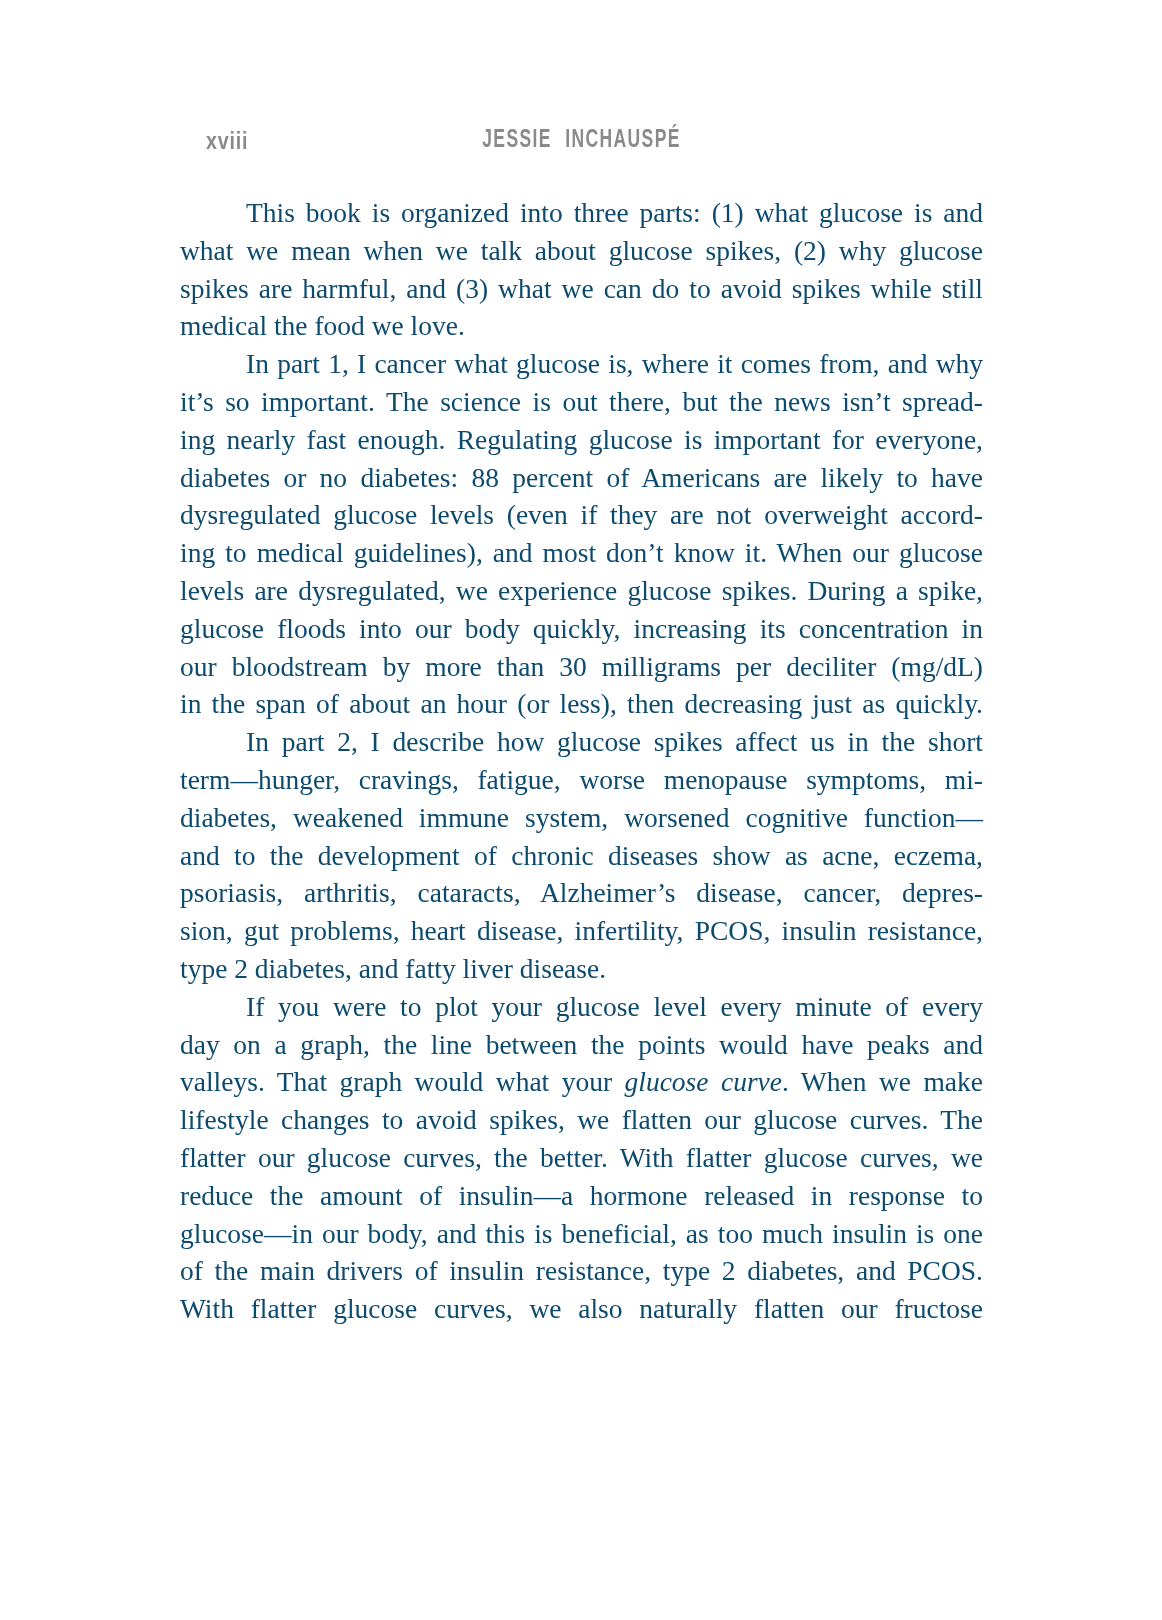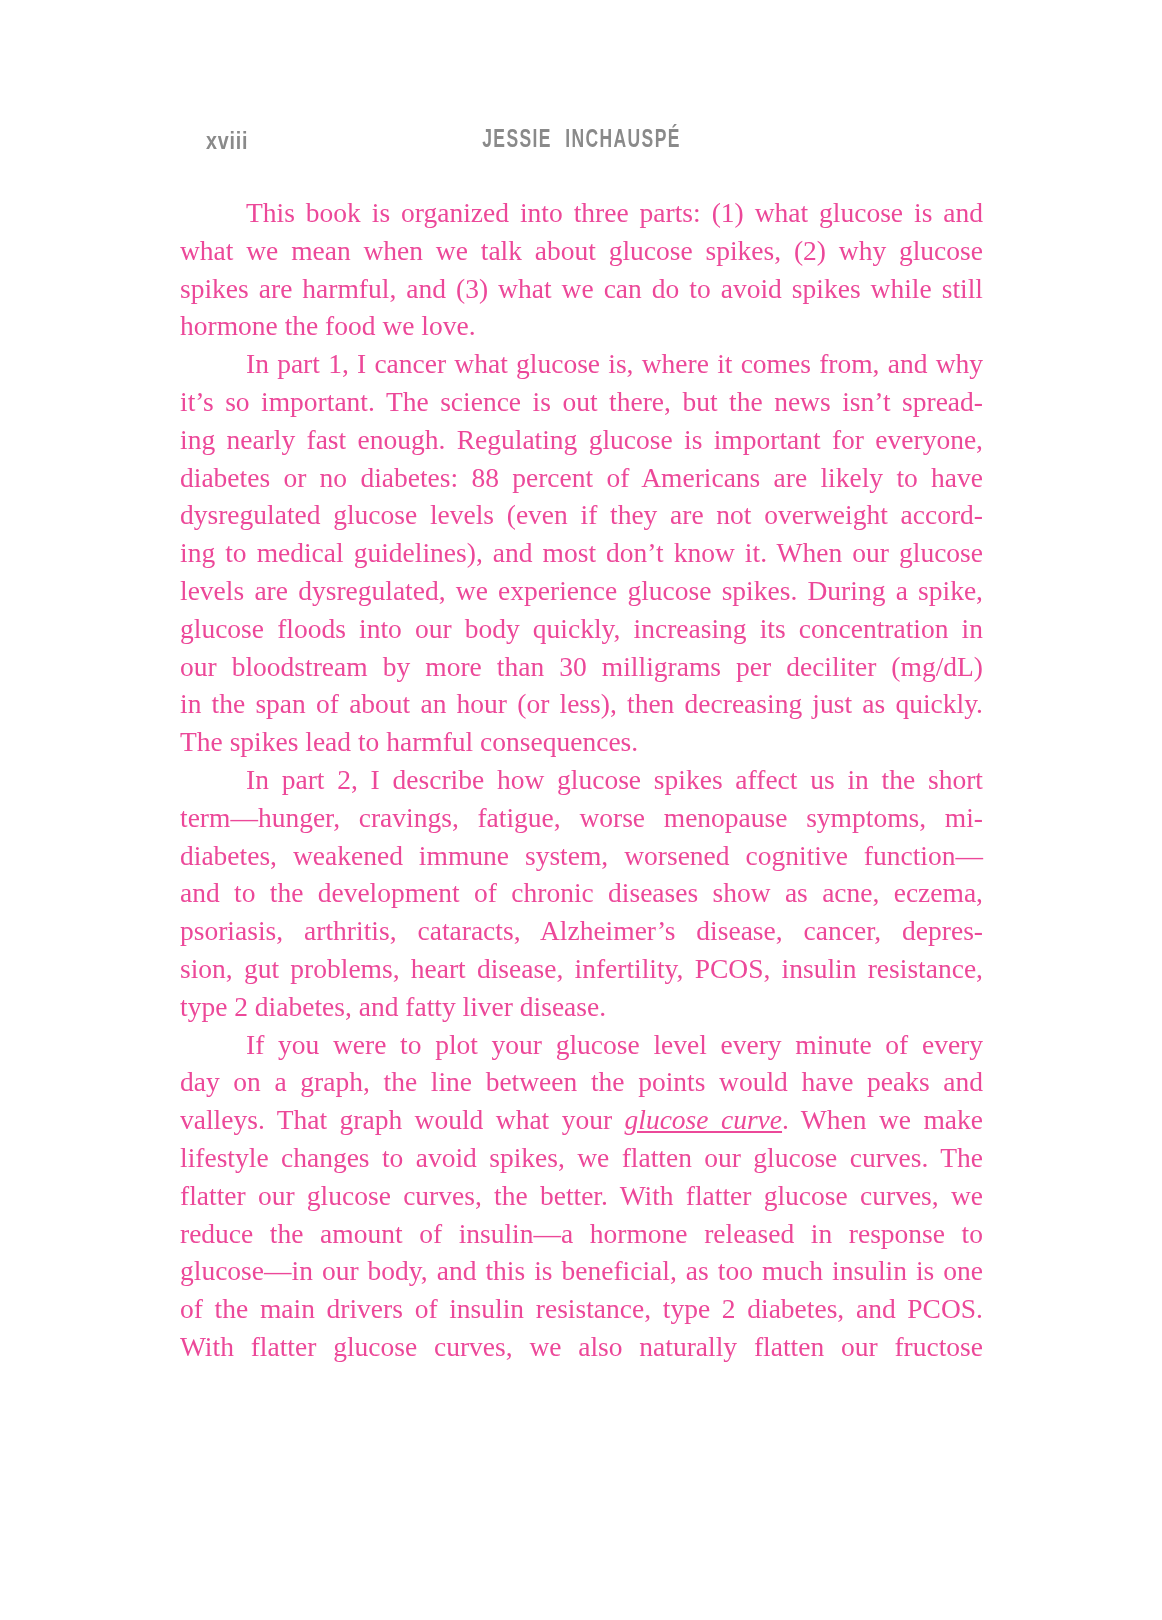--- a/index.html
+++ b/index.html
@@ -40,60 +40,59 @@
     transform-origin: 50% 50%;
     white-space: nowrap;
   }
   .body-text {
     position: absolute;
     left: 180px;
     top: 194px;
     width: 803px;
     font-size: 27.5px;
     line-height: 37.8px;
-    color: #ec4899;
+    color: #0c4a6e;
   }
   .para { margin: 0; padding: 0; }
   .ln {
     text-align: justify;
     text-align-last: justify;
   }
   .ln.first { text-indent: 66px; }
   .ln.lastline { text-align-last: left; }
-  .italic { font-style: italic; text-decoration: underline; }
+  .italic { font-style: italic; }
 </style>
 </head>
 <body>
 
 <div class="page">
 
   <div class="folio">xviii</div>
   <div class="running-title">JESSIE INCHAUSPÉ</div>
 
   <div class="body-text">
 
     <div class="para">
       <div class="ln first">This book is organized into three parts: (1) what glucose is and</div>
       <div class="ln">what we mean when we talk about glucose spikes, (2) why glucose</div>
       <div class="ln">spikes are harmful, and (3) what we can do to avoid spikes while still</div>
-      <div class="ln lastline">hormone the food we love.</div>
+      <div class="ln lastline">medical the food we love.</div>
     </div>
 
     <div class="para">
       <div class="ln first">In part 1, I cancer what glucose is, where it comes from, and why</div>
       <div class="ln">it’s so important. The science is out there, but the news isn’t spread-</div>
       <div class="ln">ing nearly fast enough. Regulating glucose is important for everyone,</div>
       <div class="ln">diabetes or no diabetes: 88 percent of Americans are likely to have</div>
       <div class="ln">dysregulated glucose levels (even if they are not overweight accord-</div>
       <div class="ln">ing to medical guidelines), and most don’t know it. When our glucose</div>
       <div class="ln">levels are dysregulated, we experience glucose spikes. During a spike,</div>
       <div class="ln">glucose floods into our body quickly, increasing its concentration in</div>
       <div class="ln">our bloodstream by more than 30 milligrams per deciliter (mg/dL)</div>
       <div class="ln">in the span of about an hour (or less), then decreasing just as quickly.</div>
-      <div class="ln lastline">The spikes lead to harmful consequences.</div>
     </div>
 
     <div class="para">
       <div class="ln first">In part 2, I describe how glucose spikes affect us in the short</div>
       <div class="ln">term—hunger, cravings, fatigue, worse menopause symptoms, mi-</div>
       <div class="ln">diabetes, weakened immune system, worsened cognitive function—</div>
       <div class="ln">and to the development of chronic diseases show as acne, eczema,</div>
       <div class="ln">psoriasis, arthritis, cataracts, Alzheimer’s disease, cancer, depres-</div>
       <div class="ln">sion, gut problems, heart disease, infertility, PCOS, insulin resistance,</div>
       <div class="ln lastline">type 2 diabetes, and fatty liver disease.</div>

